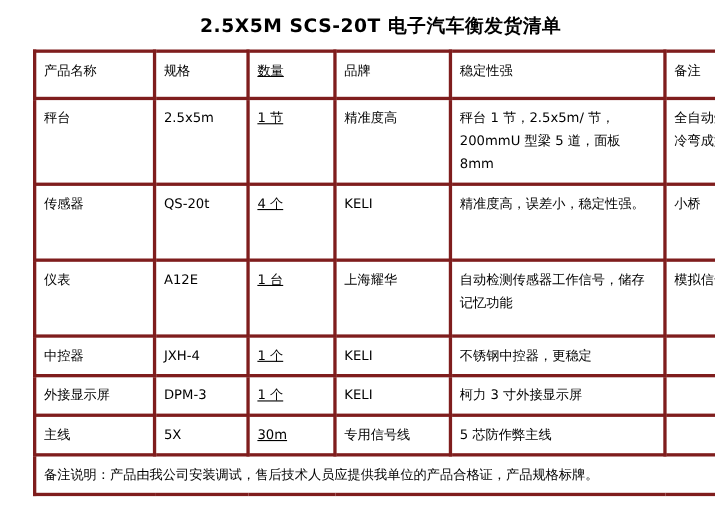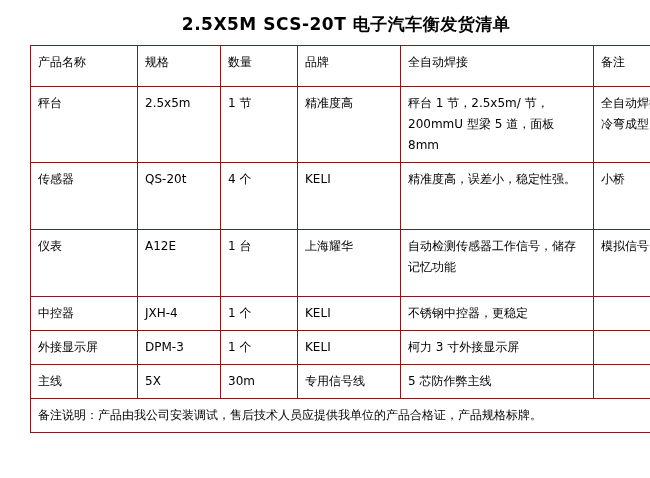--- a/index.html
+++ b/index.html
@@ -37,30 +37,30 @@
     line-height: 18px;
   }
   table.spec {
     border-collapse: collapse;
     width: 590px;
     margin-left: 30px;
     margin-top: 10px;
     table-layout: fixed;
   }
   table.spec td {
-    border: 1px solid #7f1d1d;
+    border: 3px solid #7f1d1d;
     font-size: 12px;
     padding: 6px 7px;
     vertical-align: top;
     line-height: 21px;
     word-break: break-word;
   }
   td.c-name   { width: 92px; }
   td.c-spec   { width: 68px; }
-  td.c-qty    { width: 62px; }
+  td.c-qty    { width: 62px; text-decoration: underline; }
   td.c-brand  { width: 88px; }
   td.c-tech   { width: 178px; }
   td.c-remark { width: 102px; }
   tr.head td {
     height: 28px;
   }
   tr.r-tall td {
     height: 54px;
   }
   tr.r-short td {
@@ -79,21 +79,21 @@
   <div class="doc-title">2.5X5M  SCS-20T 电子汽车衡发货清单</div>
 
 
   <table class="spec">
     <tbody>
       <tr class="head">
         <td class="c-name">产品名称</td>
         <td class="c-spec">规格</td>
         <td class="c-qty">数量</td>
         <td class="c-brand">品牌</td>
-        <td class="c-tech">全自动焊接</td>
+        <td class="c-tech">稳定性强</td>
         <td class="c-remark">备注</td>
       </tr>
 
       <tr class="r-tall">
         <td class="c-name">秤台</td>
         <td class="c-spec">2.5x5m</td>
         <td class="c-qty">1 节</td>
         <td class="c-brand">精准度高</td>
         <td class="c-tech">秤台 1 节，2.5x5m/ 节，200mmU 型梁 5 道，面板 8mm</td>
         <td class="c-remark">全自动焊接，秤台冷弯成型。</td>

